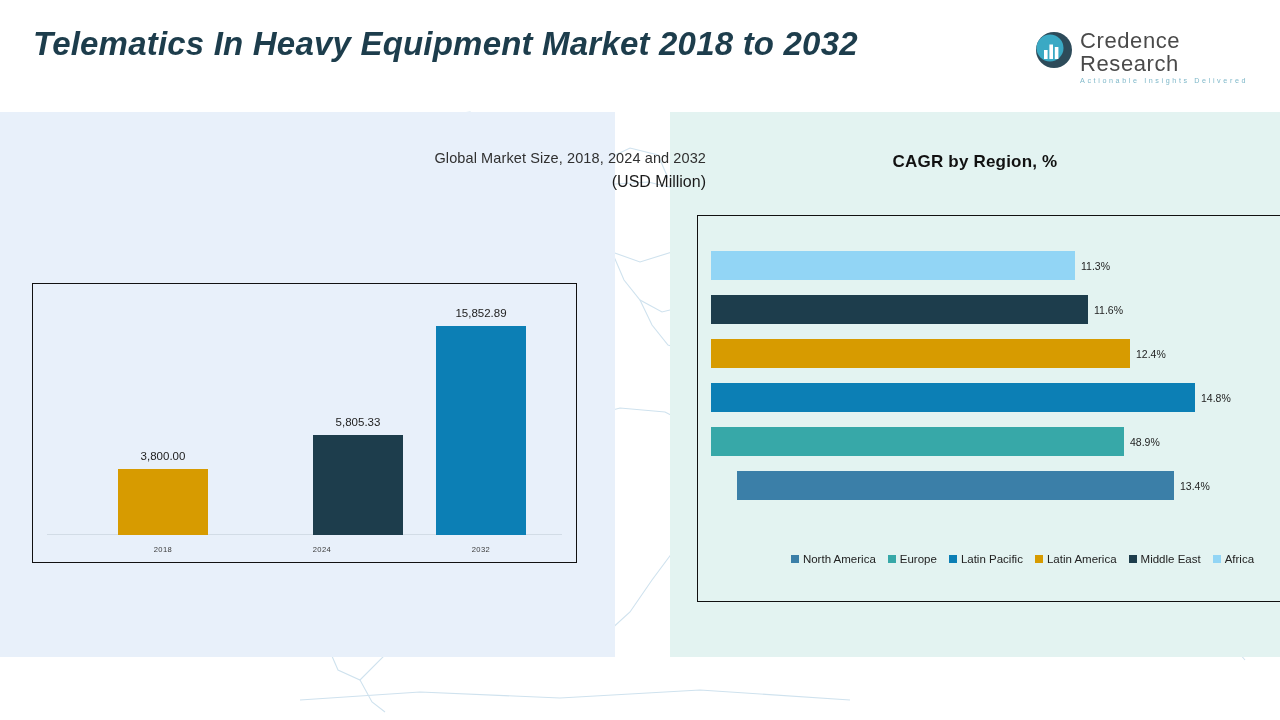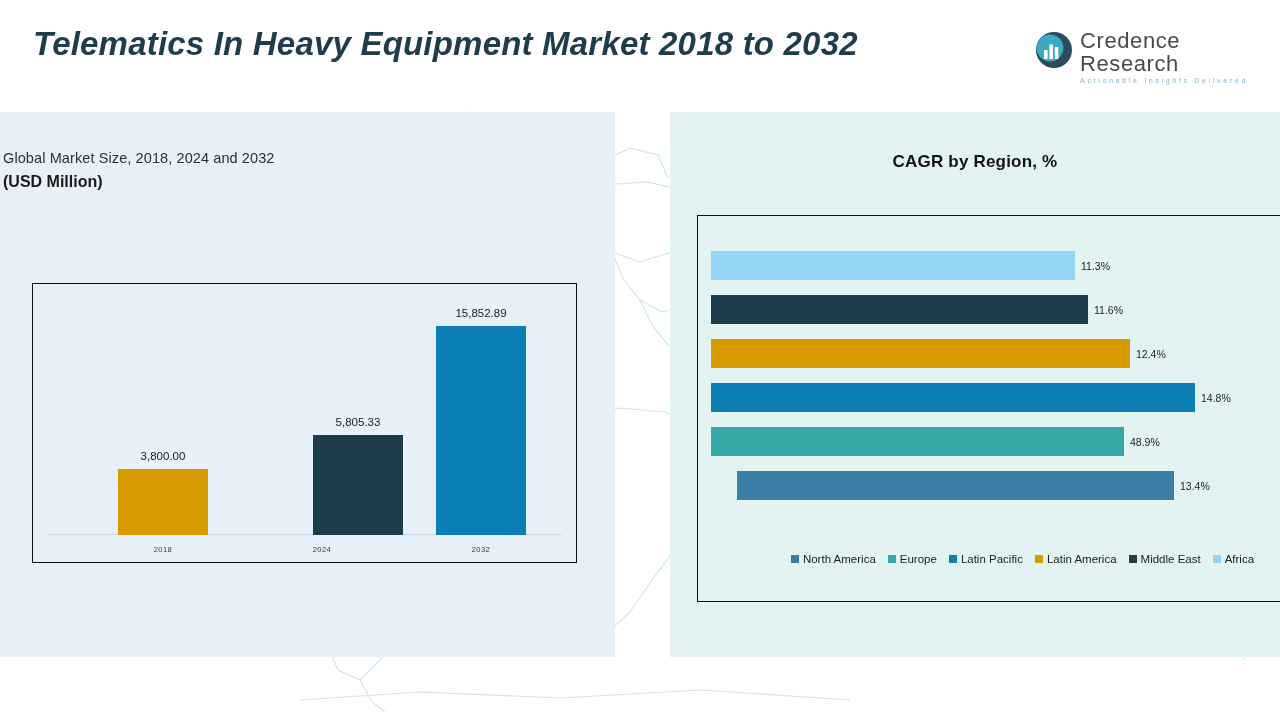--- a/index.html
+++ b/index.html
@@ -29,25 +29,25 @@
 
   
   #logo { position: absolute; left: 1034px; top: 28px; width: 220px; height: 48px; z-index: 4; }
   #logo-mark { position: absolute; left: 0; top: 2px; width: 40px; height: 40px; }
   #logo-text { position: absolute; left: 46px; top: 1px; }
   #logo-name { font-size: 22px; color: #4a4a4a; letter-spacing: 0.6px; line-height: 1.05; font-weight: 400; }
   #logo-tag { font-size: 7.2px; color: #7fb8c9; letter-spacing: 2.6px; margin-top: 1px; font-weight: 400; }
 
   
   #left-heading {
-    position: absolute; z-index: 3; left: 3px; top: 150px; width: 692px;
-    text-align: left;
+    position: absolute; z-index: 3; left: 14px; top: 150px; width: 692px;
+    text-align: right;
   }
   #left-heading .line1 { font-size: 14.5px; color: #303030; letter-spacing: 0.1px; }
-  #left-heading .line2 { font-size: 16px; font-weight: bold; color: #1a1a1a; margin-top: 7px; }
+  #left-heading .line2 { font-size: 16px; font-weight: normal; color: #1a1a1a; margin-top: 7px; }
 
   #left-chart-box {
     position: absolute; z-index: 3;
     left: 32px; top: 283px; width: 545px; height: 280px;
     border: 1.3px solid #111; background: transparent;
   }
   #left-plot { position: absolute; left: 0; top: 0; right: 0; bottom: 0; }
   .vbar-col {
     position: absolute; bottom: 27px; width: 90px;
     display: flex; flex-direction: column; justify-content: flex-end; align-items: center;

